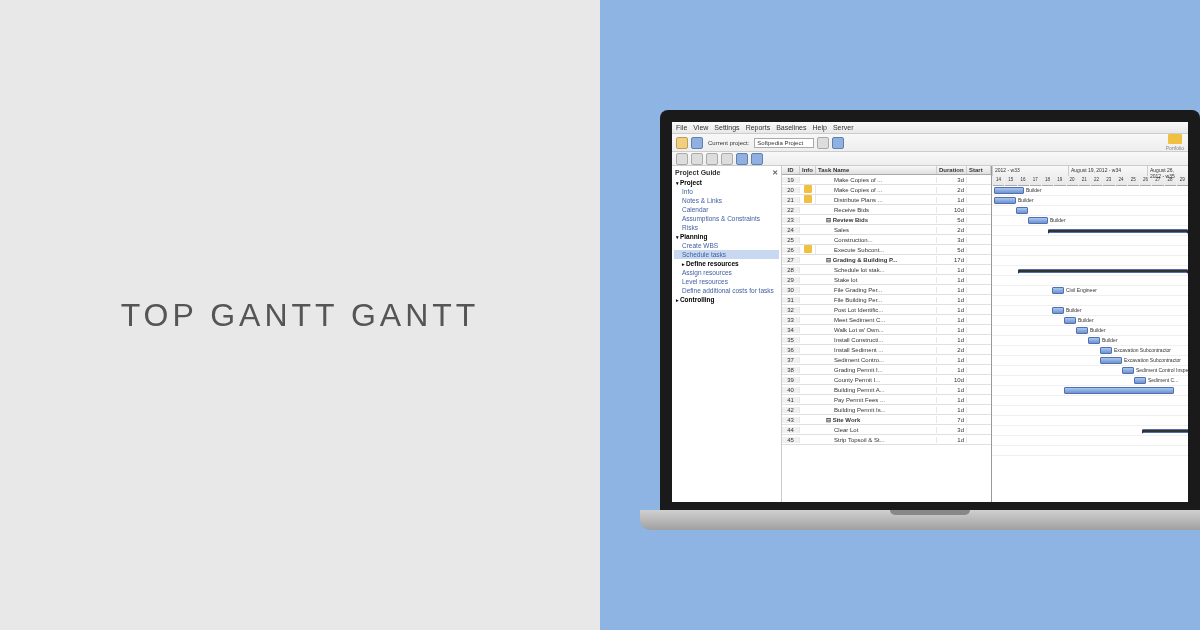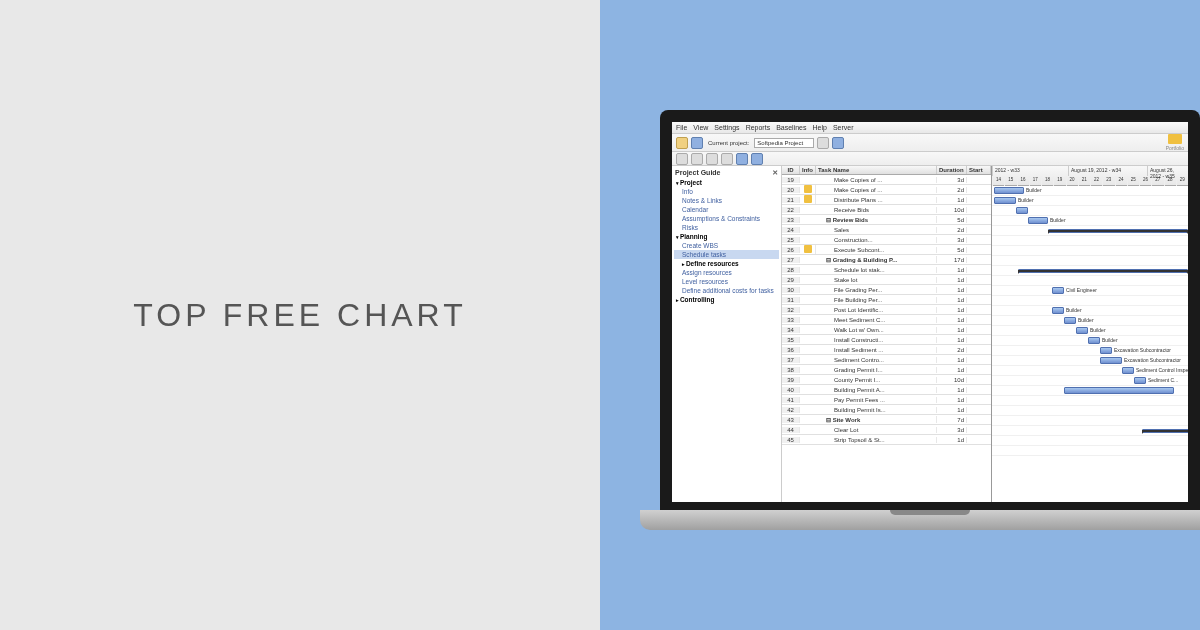--- a/index.html
+++ b/index.html
@@ -66,21 +66,21 @@
 .gbar.summary::before, .gbar.summary::after { content: ''; position: absolute; top: 0; width: 0; height: 0; border-top: 4px solid #333; }
 .gbar.summary::before { left: -1px; border-right: 3px solid transparent; }
 .gbar.summary::after { right: -1px; border-left: 3px solid transparent; }
 .glabel { position: absolute; font-size: 5px; color: #333; top: 1px; white-space: nowrap; }
 </style>
 </head>
 <body>
 
 <div class="left-panel">
   <div class="title">
-    <span>TOP FREE CHART</span><br>
+    <span>TOP GANTT GANTT</span><br>
   </div>
 </div>
 
 <div class="right-panel">
   <div class="laptop">
     <div class="laptop-screen-bezel">
       <div class="screen">
 
         <div class="menubar" id="menubar">
             <span>File</span>

